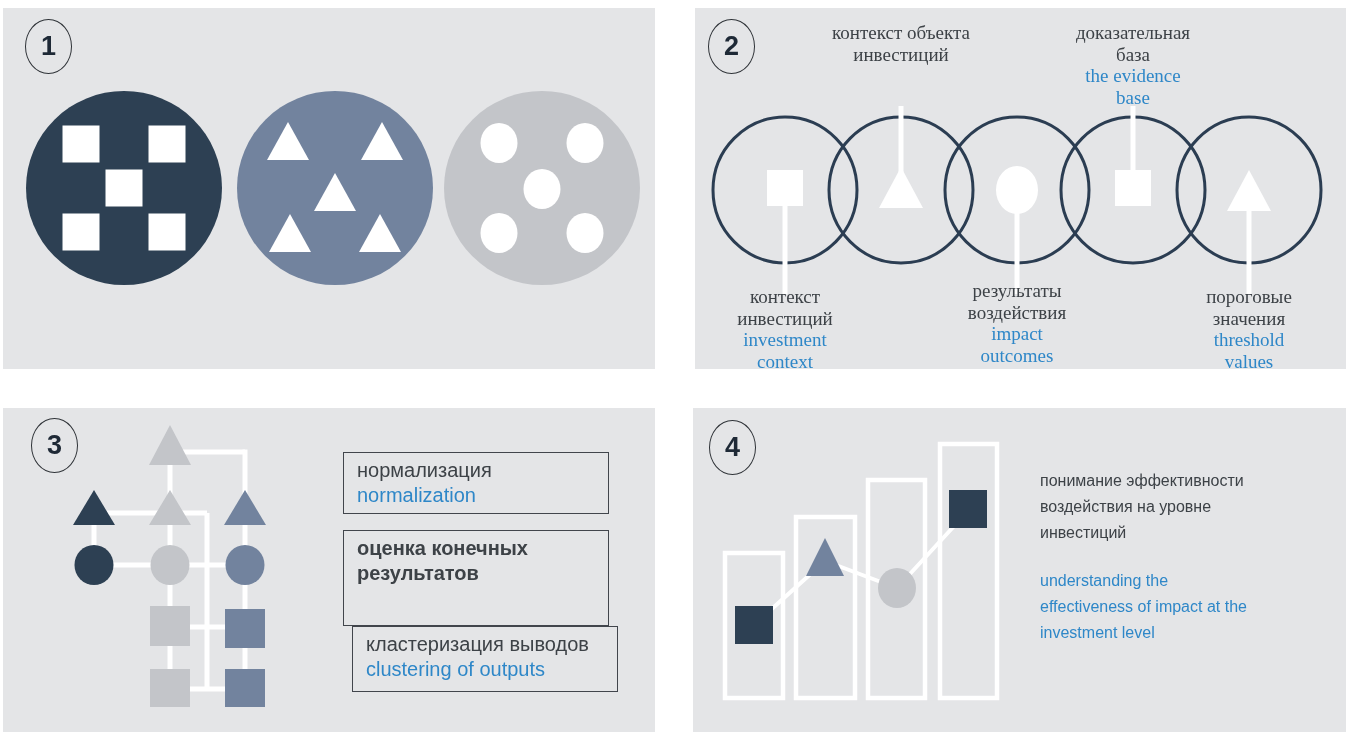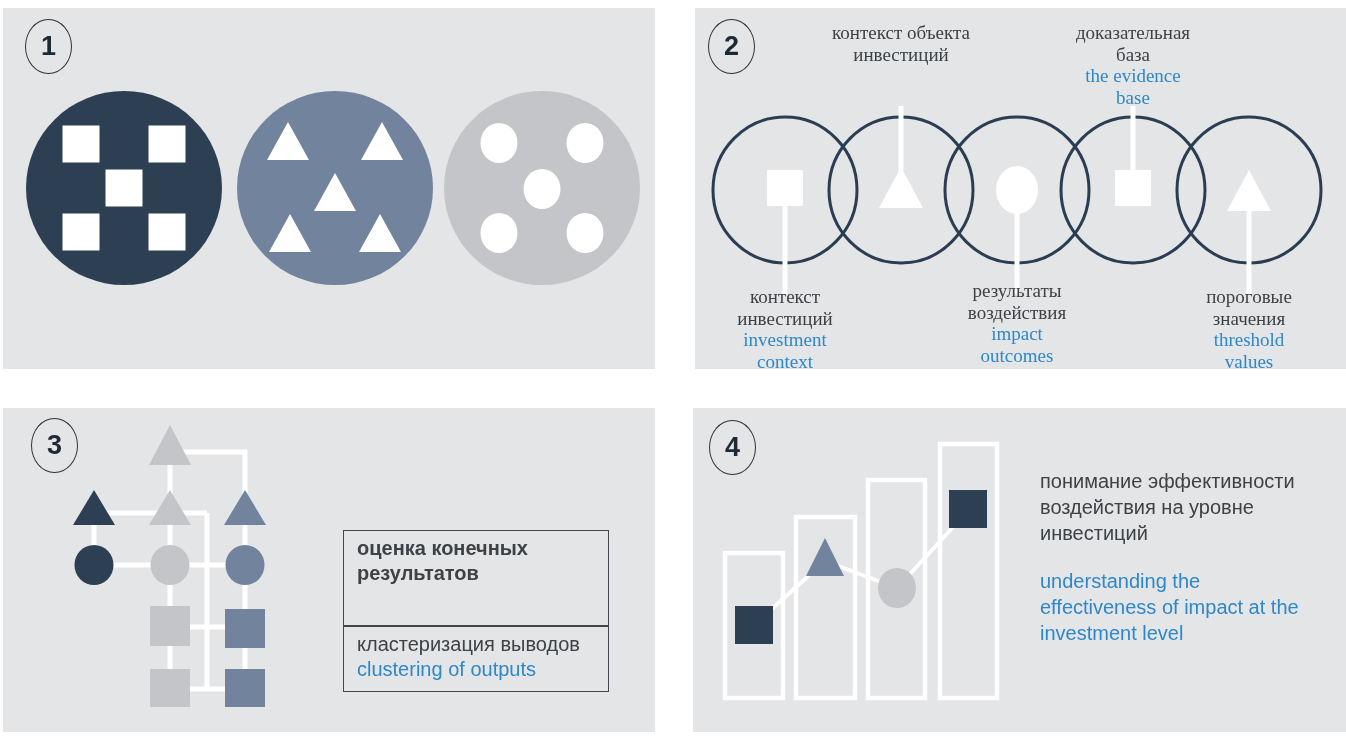--- a/index.html
+++ b/index.html
@@ -28,22 +28,22 @@
   #panel4 .badge{left:16px;top:12px;}
   .label{position:absolute;text-align:center;font-size:19px;line-height:21.5px;z-index:2;font-family:Liberation Serif, serif;}
   .ru{white-space:pre-line;color:var(--text-dark);}
   .en{white-space:pre-line;color:var(--text-blue);}
   .infobox{
     position:absolute;left:340px;width:266px;border:1.5px solid var(--box-border);
     padding:5px 13px 7px 13px;font-size:20px;line-height:25px;text-align:left;z-index:2;
   }
   #box-norm{top:44px;height:62px;}
   #box-outcome{top:122px;height:96px;font-weight:bold;}
-  #box-cluster{top:218px;height:66px;}
-  .p4text{position:absolute;left:347px;top:60px;width:300px;font-size:20px;line-height:26px;text-align:left;z-index:2;}
+  #box-cluster{top:218px;height:66px;margin-left:9px;}
+  .p4text{position:absolute;left:347px;top:60px;width:300px;font-size:16px;line-height:26px;text-align:left;z-index:2;}
   .p4text .en{margin-top:22px;}
 </style>
 </head>
 <body>
 
 <div class="stage">
 
   <div class="panel" id="panel1">
     <div class="badge">
       <span>1</span>
@@ -160,20 +160,24 @@
       <polygon points="167,82 146,117 188,117" fill="var(--light-gray)"></polygon>
       <polygon points="242,82 221,117 263,117" fill="var(--slate)"></polygon>
       <ellipse cx="91" cy="157" rx="19.5" ry="20" fill="var(--navy)"></ellipse>
       <ellipse cx="167" cy="157" rx="19.5" ry="20" fill="var(--light-gray)"></ellipse>
       <ellipse cx="242" cy="157" rx="19.5" ry="20" fill="var(--slate)"></ellipse>
       <rect x="147" y="198" width="40" height="40" fill="var(--light-gray)"></rect>
       <rect x="222" y="201" width="40" height="39" fill="var(--slate)"></rect>
       <rect x="147" y="261" width="40" height="38" fill="var(--light-gray)"></rect>
       <rect x="222" y="261" width="40" height="38" fill="var(--slate)"></rect>
     </svg>
+    <div class="infobox" id="box-norm">
+      <div class="ru">нормализация</div>
+      <div class="en">normalization</div>
+    </div>
     <div class="infobox" id="box-outcome">
       <div class="ru">оценка конечных
 результатов</div>
     </div>
     <div class="infobox" id="box-cluster">
       <div class="ru">кластеризация выводов</div>
       <div class="en">clustering of outputs</div>
     </div>
   </div>
 

